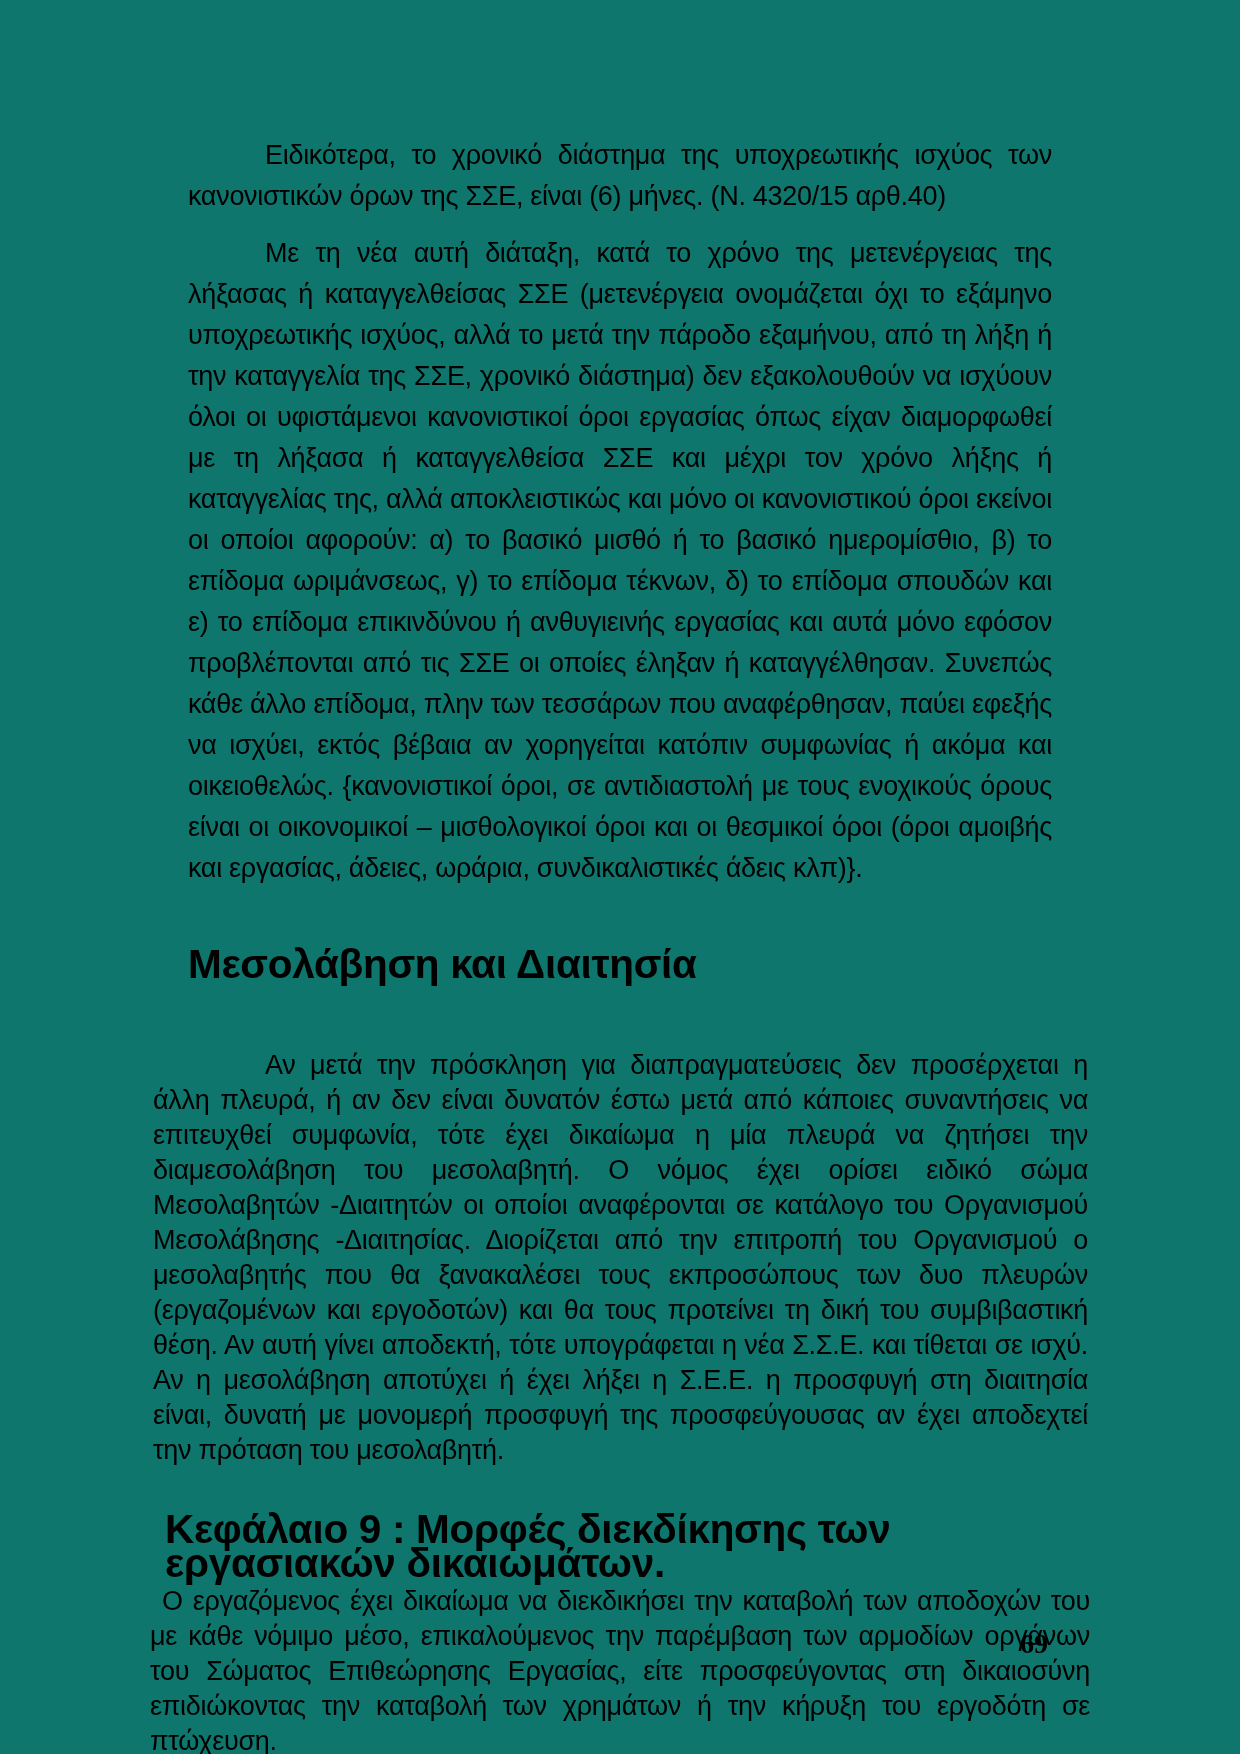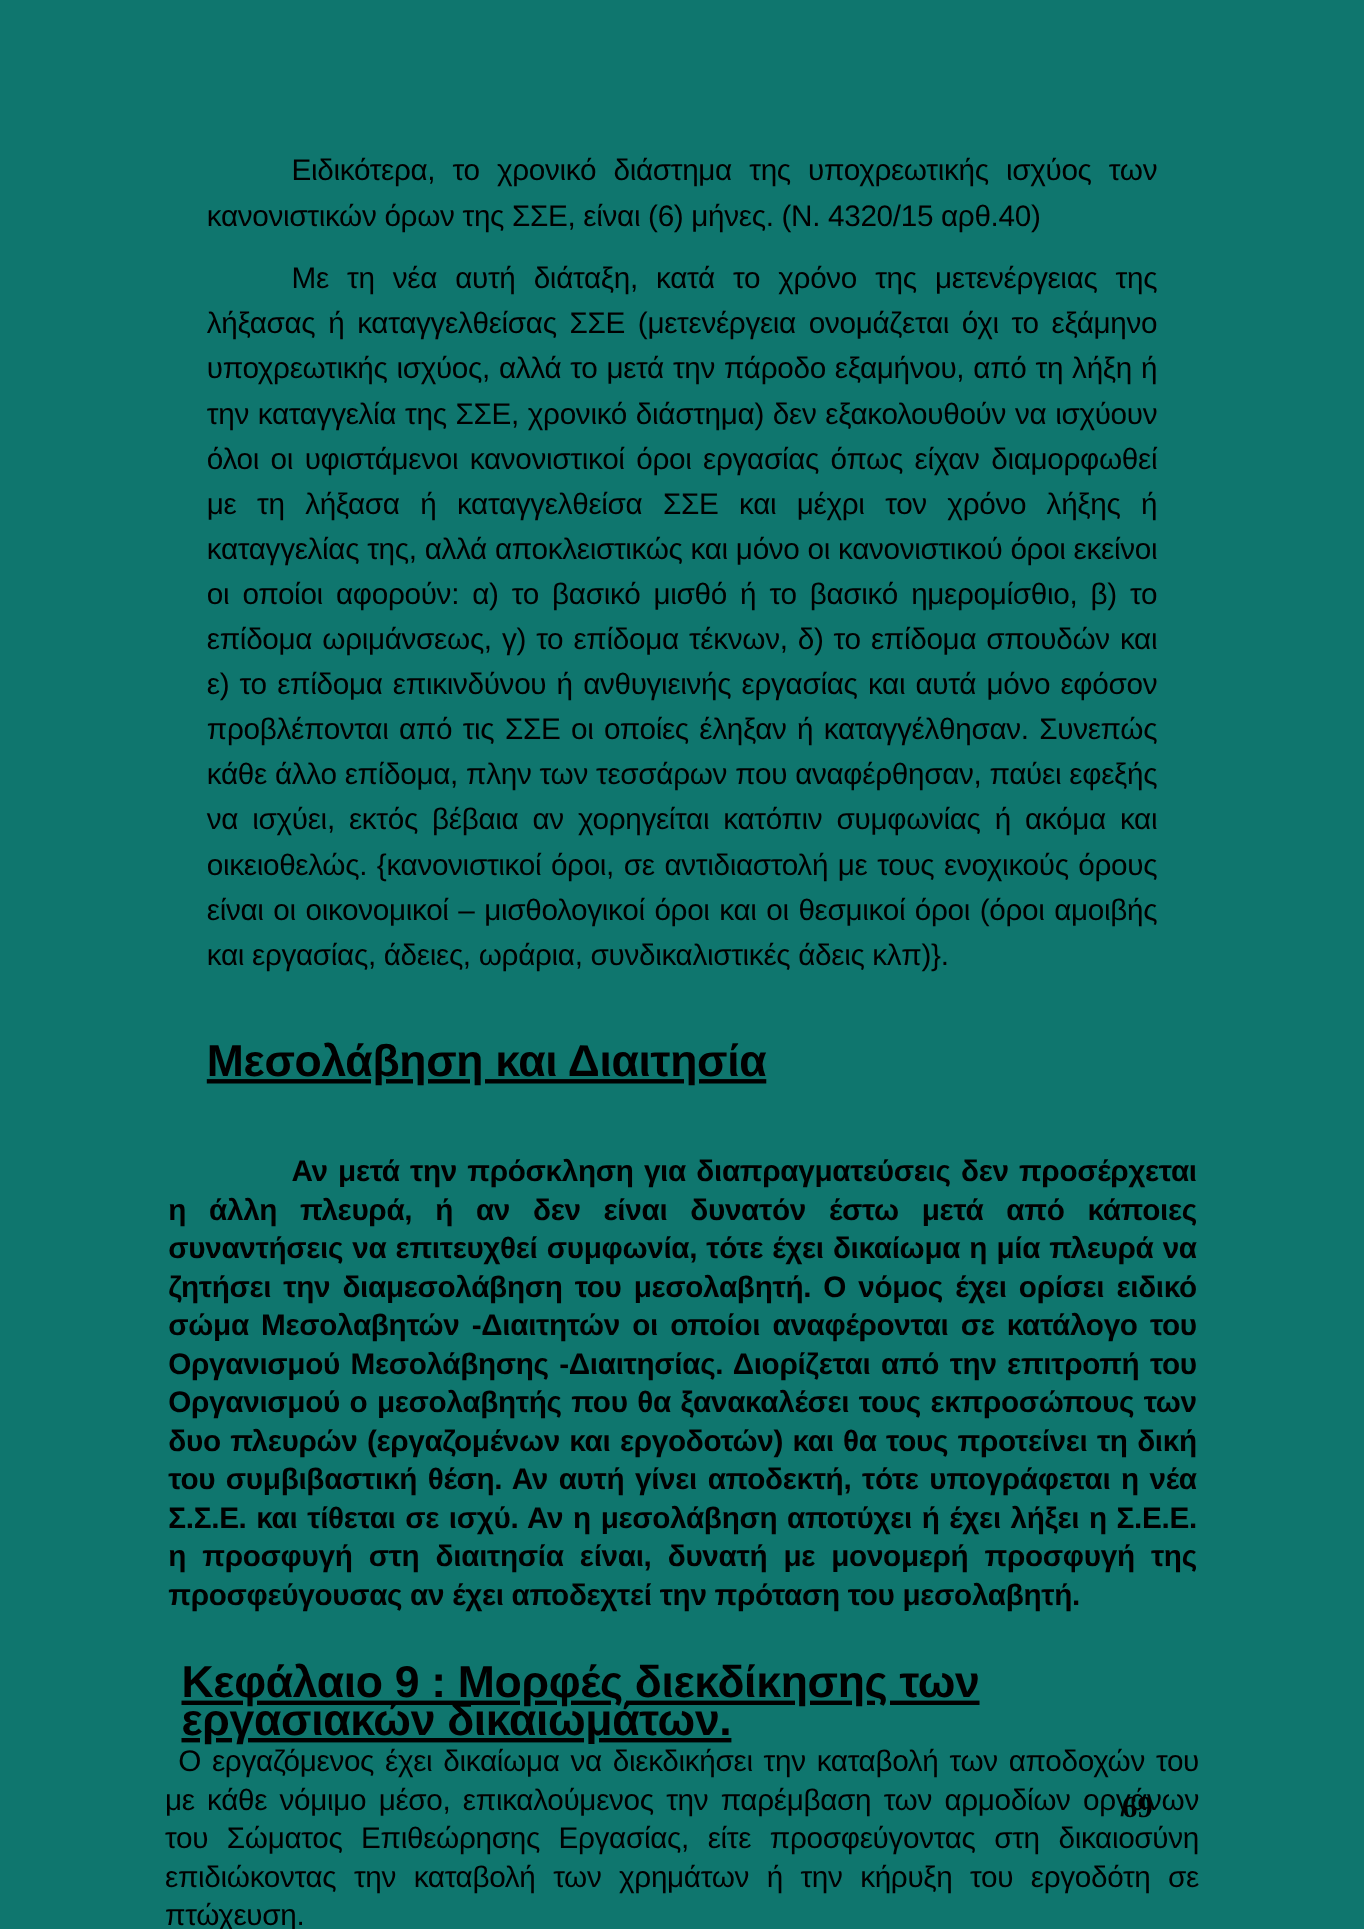--- a/index.html
+++ b/index.html
@@ -21,31 +21,29 @@
     line-height: 41px;
   }
   
   .block-a { margin-left: 38px; width: 864px; }
   .indent-wide { text-indent: 77px; }
   .p2 { margin-top: 16px; }
   .heading {
     font-weight: bold;
     line-height: 34px;
     text-align: left;
-    text-decoration: underline;
   }
   .h-mediation { margin-top: 58px; margin-left: 38px; }
   
   .p3 {
     margin-top: 67px;
     margin-left: 3px;
     width: 935px;
     line-height: 35px;
     text-indent: 112px;
-    font-weight: bold;
   }
   .h-chapter { margin-top: 44px; margin-left: 15px; width: 900px; }
   .subheading {
     font-weight: normal;
     line-height: 34px;
     margin-top: 46px;
     margin-left: 13px;
   }
   .p4 {
     margin-top: 4px;

